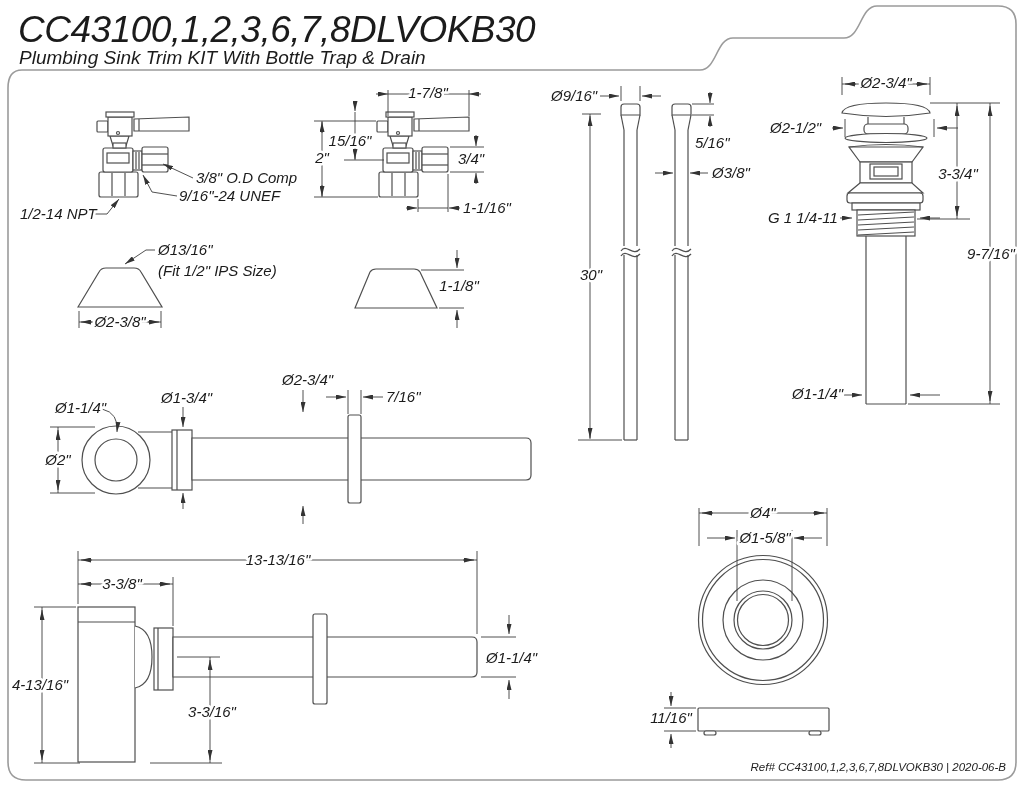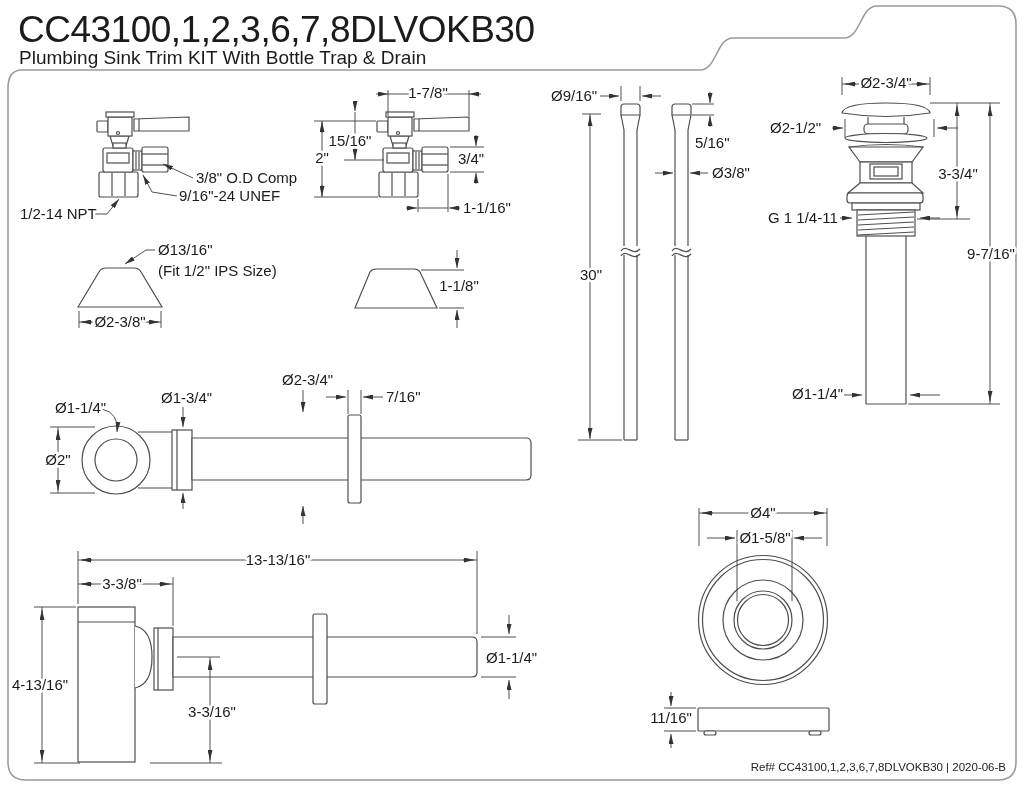--- a/index.html
+++ b/index.html
@@ -1,16 +1,16 @@
 <!DOCTYPE html>
 <html><head>
 <meta charset="utf-8">
 <style>
   html,body{margin:0;padding:0;background:#ffffff;}
-  .stage{width:1024px;height:788px;position:relative;background:#fff;overflow:hidden;}
+  .stage{width:1024px;height:788px;position:relative;background:#fff;overflow:hidden;font-style:italic;}
   svg{display:block;}
   text{font-family:"Liberation Sans","DejaVu Sans",sans-serif;fill:#1b1b1b;}
   .title{font-size:37px;letter-spacing:-0.5px;}
   .subtitle{font-size:19px;}
   .dim{font-size:15px;paint-order:stroke;stroke:#ffffff;stroke-width:5px;stroke-linejoin:round;}
   .ref{font-size:11.5px;fill:#222;}
   .part{stroke:#4f4f4f;stroke-width:1.2;fill:none;}
   .partf{stroke:#4f4f4f;stroke-width:1.2;fill:#ffffff;}
   .dl{stroke:#3d3d3d;stroke-width:0.9;fill:none;}
   .border{stroke:#9b9b9b;stroke-width:1.6;fill:none;}

